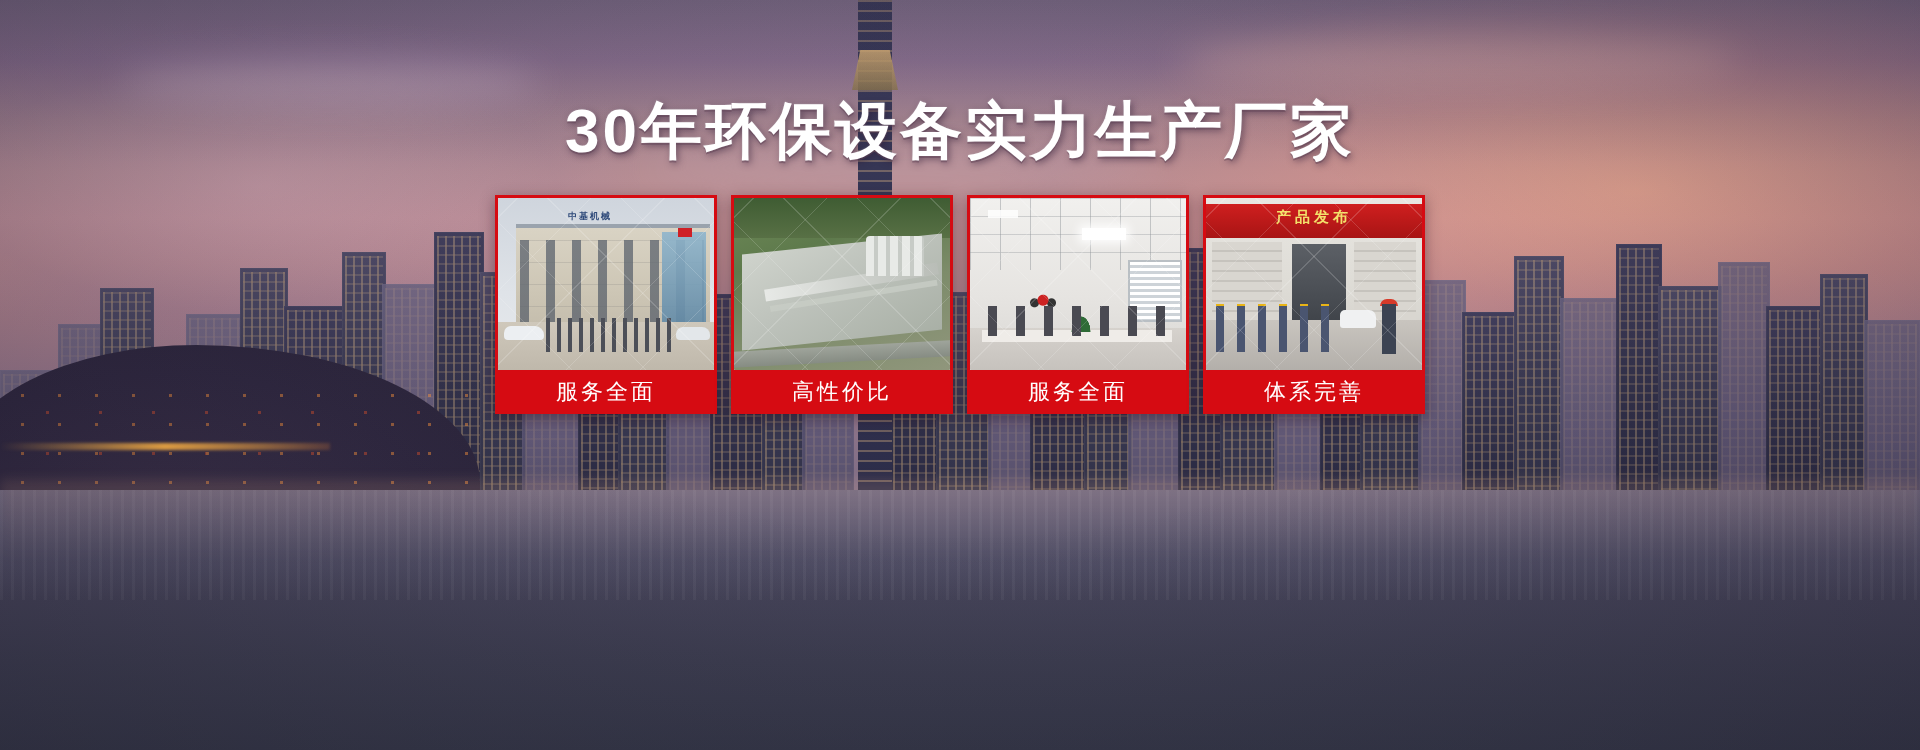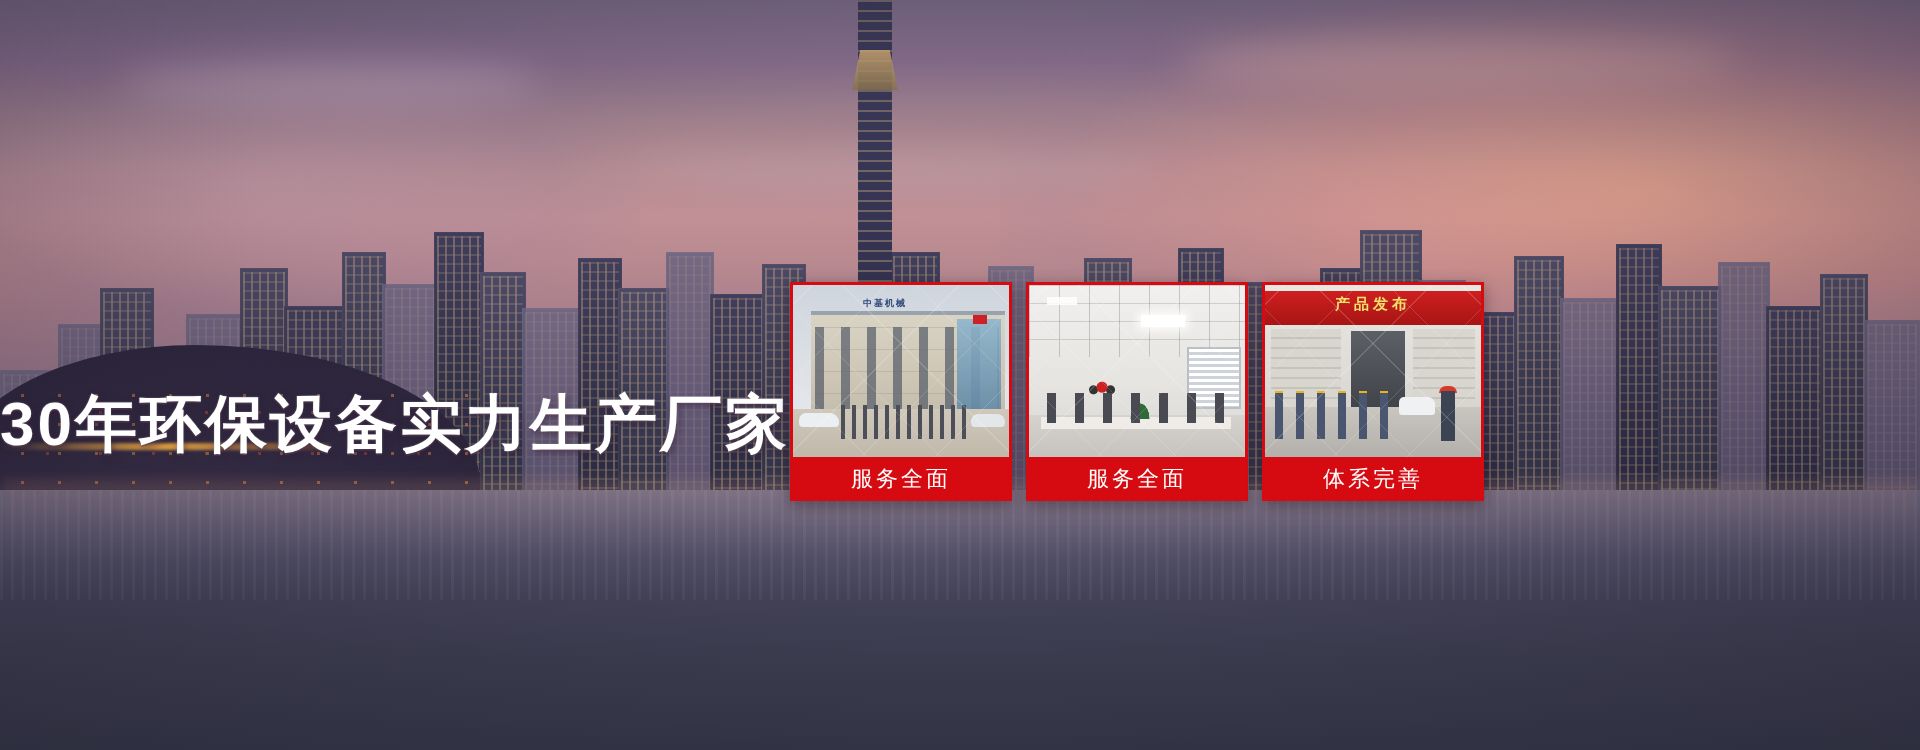--- a/index.html
+++ b/index.html
@@ -160,21 +160,21 @@
     position:absolute; inset:0;
     background:
       radial-gradient(ellipse at 50% 42%, rgba(0,0,0,0) 35%, rgba(20,14,30,0.28) 100%),
       linear-gradient(180deg, rgba(30,20,40,0.10) 0%, rgba(0,0,0,0) 22%);
     pointer-events:none;
   }
 
   
   .content {
     position:absolute; inset:0;
-    display:flex; flex-direction:row; align-items:center;
+    display:flex; flex-direction:column; align-items:center;
   }
 
   .headline {
     margin-top:98px;
     font-size:62px;
     font-weight:bold;
     color:#ffffff;
     letter-spacing:3px;
     line-height:1.05;
     white-space:nowrap;
@@ -411,20 +411,32 @@
           <div class="p1-flag"></div>
           <div class="p1-ground"></div>
           <div class="p1-car"></div>
           <div class="p1-car2"></div>
           <div class="p1-people"></div>
           <div class="wm"></div>
         </div>
         <div class="card-label">服务全面</div>
       </div>
 
+      <div class="card">
+        <div class="card-photo">
+          <div class="p2-base"></div>
+          <div class="p2-trees"></div>
+          <div class="p2-yard"></div>
+          <div class="p2-belt"></div>
+          <div class="p2-silos"></div>
+          <div class="p2-road"></div>
+          <div class="wm"></div>
+        </div>
+        <div class="card-label">高性价比</div>
+      </div>
 
       <div class="card">
         <div class="card-photo">
           <div class="p3-wall"></div>
           <div class="p3-ceiling"></div>
           <div class="p3-light"></div>
           <div class="p3-light2"></div>
           <div class="p3-blind"></div>
           <div class="p3-decal"></div>
           <div class="p3-floor"></div>

